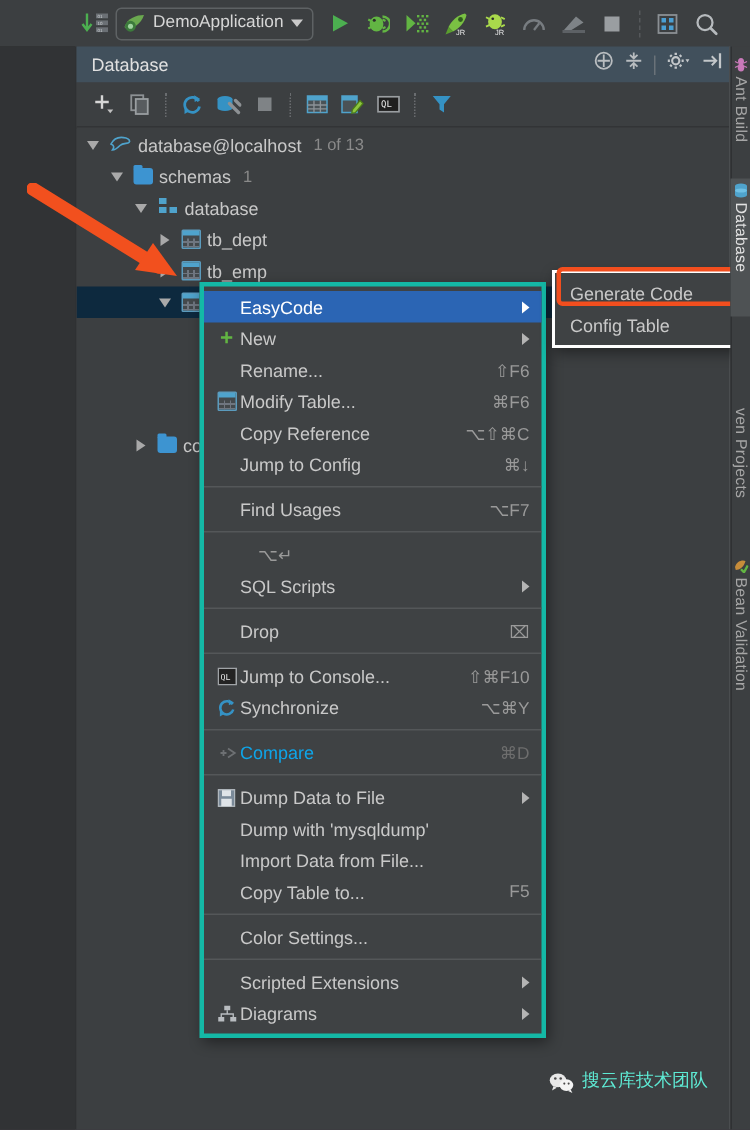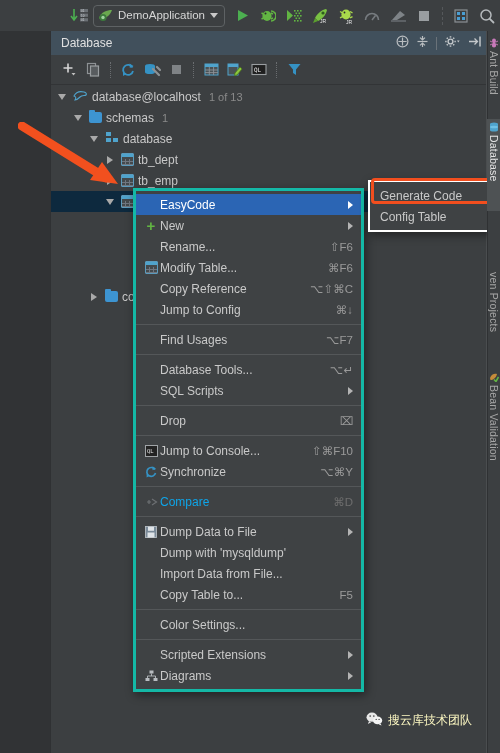--- a/index.html
+++ b/index.html
@@ -13,21 +13,21 @@
     position: relative;
     width: 500px; height: 753px;
     background: #3c3f41;
   }
 
   
   .main-toolbar {
     position: absolute; left: 0; top: 0; width: 500px; height: 31px;
     background: #3c3f41;
     display: flex; align-items: center; justify-content: flex-end;
-    padding-right: 0;
+    padding-right: 16px;
   }
   .tb-icon {
     width: 26px; height: 26px;
     display: flex; align-items: center; justify-content: center;
     position: relative;
     flex: none;
   }
   .tb-sep {
     width: 1px; height: 18px; background: #53565a; margin: 0 5px; flex:none;
     border-left: 1px dashed #55585b; background: transparent;
@@ -199,22 +199,22 @@
     letter-spacing: 0.2px;
     white-space: nowrap;
     display: flex; align-items: center; gap: 3px;
     padding: 3px 0;
   }
   .vtab.active { background: #4e5254; color: #e2e2e2; }
 
   
   .watermark {
     position: absolute; left: 366px; top: 712px;
-    display: flex; align-items: flex-start; gap: 5px;
-    color: #fef9c3; font-size: 12px;
+    display: flex; align-items: flex-end; gap: 5px;
+    color: #5eead4; font-size: 12px;
     font-family: "DejaVu Sans", sans-serif;
   }
   .wechat-ico { width: 17px; height: 14px; flex:none; }
 
   .vline {
     position:absolute; left:486px; top:31px; width:1px; height:722px; background:#4a4d4f;
   }
 </style>
 </head>
 <body>
@@ -583,21 +583,20 @@
     <div class="mi">
       <span class="mi-ico"></span>
       <span class="mi-label">Find Usages</span>
       <span class="mi-key">⌥F7</span>
     </div>
 
     <div class="msep"></div>
 
     <div class="mi">
       <span class="mi-ico"></span>
-      <span class="mi-label">Database Tools...</span>
       <span class="mi-key">⌥↵</span>
     </div>
 
     <div class="mi">
       <span class="mi-ico"></span>
       <span class="mi-label">SQL Scripts</span>
       <span class="mi-arrow"></span>
     </div>
 
     <div class="msep"></div>

